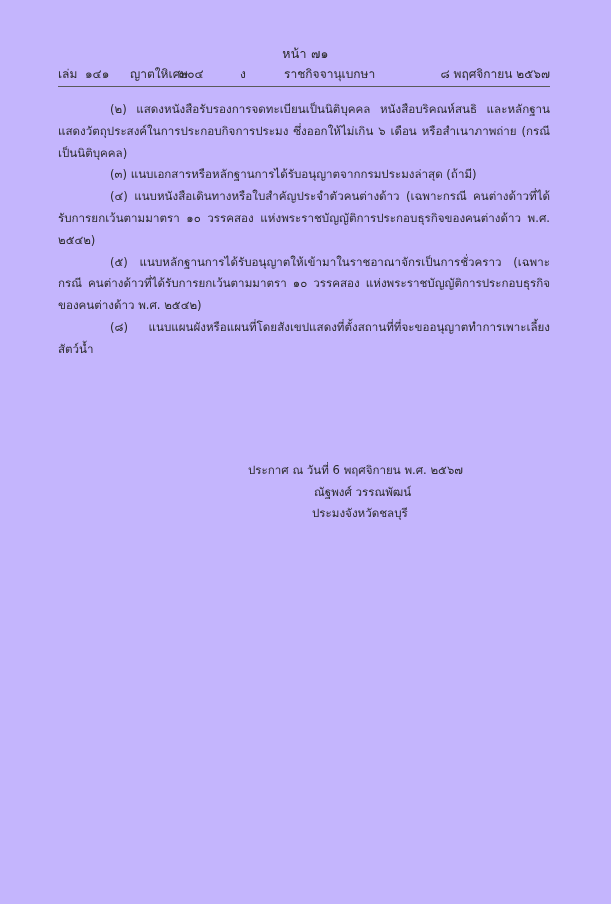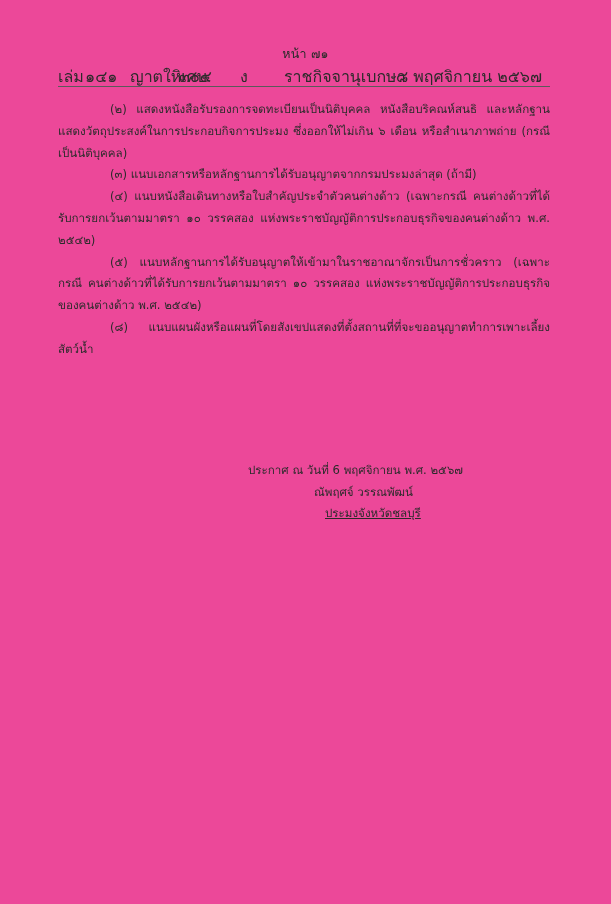--- a/index.html
+++ b/index.html
@@ -12,47 +12,47 @@
     height: 904px;
     position: relative;
     overflow: hidden;
     font-family: "DejaVu Sans", "Liberation Sans", sans-serif;
     color: #2b2b2b;
   }
   .page {
     position: absolute;
     left: 0; top: 0;
     width: 611px; height: 904px;
-    background: #ec4899;
+    background: #c4b5fd;
   }
   .page-number {
     position: absolute;
     top: 44px;
     left: 0; width: 611px;
     text-align: center;
     font-size: 12.5px;
     letter-spacing: 0.2px;
   }
   .header-row {
     position: absolute;
     top: 64px;
     left: 58px;
     width: 492px;
     height: 20px;
-    font-size: 16px;
+    font-size: 12px;
     white-space: nowrap;
   }
   .header-row span { position: absolute; top: 0; }
   .h-vol-label { left: 0; }
   .h-vol-num { left: 27px; }
   .h-issue-label { left: 72px; }
   .h-issue-num { left: 121px; }
   .h-issue-type { left: 182px; }
   .h-gazette { left: 226px; text-align: right; }
-  .h-date { right: 8px; }
+  .h-date { right: 0; }
   .header-rule {
     position: absolute;
     top: 86px;
     left: 58px;
     width: 492px;
     height: 0;
     border-top: 1.5px solid #5a5a5a;
   }
   .body {
     position: absolute;
@@ -75,21 +75,21 @@
     position: absolute;
     top: 460px;
     left: 0;
     width: 611px;
     font-size: 11.6px;
     line-height: 21.5px;
   }
   .sig-line { position: absolute; white-space: nowrap; }
   .sig-date { left: 248px; top: 0; }
   .sig-name { left: 314px; top: 22px; }
-  .sig-title { left: 325px; top: 43px; text-decoration: underline; }
+  .sig-title { left: 312px; top: 43px; }
 </style>
 </head>
 <body>
 
 <div class="page">
 
   <div class="page-number">หน้า ๗๑</div>
 
   <div class="header-row">
     <span class="h-vol-label">เล่ม</span>
@@ -106,17 +106,17 @@
   <div class="body">
     <p class="para">(๒) แสดงหนังสือรับรองการจดทะเบียนเป็นนิติบุคคล หนังสือบริคณห์สนธิ และหลักฐานแสดงวัตถุประสงค์ในการประกอบกิจการประมง ซึ่งออกให้ไม่เกิน ๖ เดือน หรือสำเนาภาพถ่าย (กรณีเป็นนิติบุคคล)</p>
     <p class="para">(๓) แนบเอกสารหรือหลักฐานการได้รับอนุญาตจากกรมประมงล่าสุด (ถ้ามี)</p>
     <p class="para">(๔) แนบหนังสือเดินทางหรือใบสำคัญประจำตัวคนต่างด้าว (เฉพาะกรณี คนต่างด้าวที่ได้รับการยกเว้นตามมาตรา ๑๐ วรรคสอง แห่งพระราชบัญญัติการประกอบธุรกิจของคนต่างด้าว พ.ศ. ๒๕๔๒)</p>
     <p class="para">(๕) แนบหลักฐานการได้รับอนุญาตให้เข้ามาในราชอาณาจักรเป็นการชั่วคราว (เฉพาะกรณี คนต่างด้าวที่ได้รับการยกเว้นตามมาตรา ๑๐ วรรคสอง แห่งพระราชบัญญัติการประกอบธุรกิจของคนต่างด้าว พ.ศ. ๒๕๔๒)</p>
     <p class="para">(๘) แนบแผนผังหรือแผนที่โดยสังเขปแสดงที่ตั้งสถานที่ที่จะขออนุญาตทำการเพาะเลี้ยงสัตว์น้ำ</p>
   </div>
 
   <div class="signature">
     <div class="sig-line sig-date">ประกาศ ณ วันที่ 6 พฤศจิกายน พ.ศ. ๒๕๖๗</div>
-    <div class="sig-line sig-name">ณัพฤศจ์ วรรณพัฒน์</div>
+    <div class="sig-line sig-name">ณัฐพงศ์ วรรณพัฒน์</div>
     <div class="sig-line sig-title">ประมงจังหวัดชลบุรี</div>
   </div>
 
 </div>
 
 </body></html>

